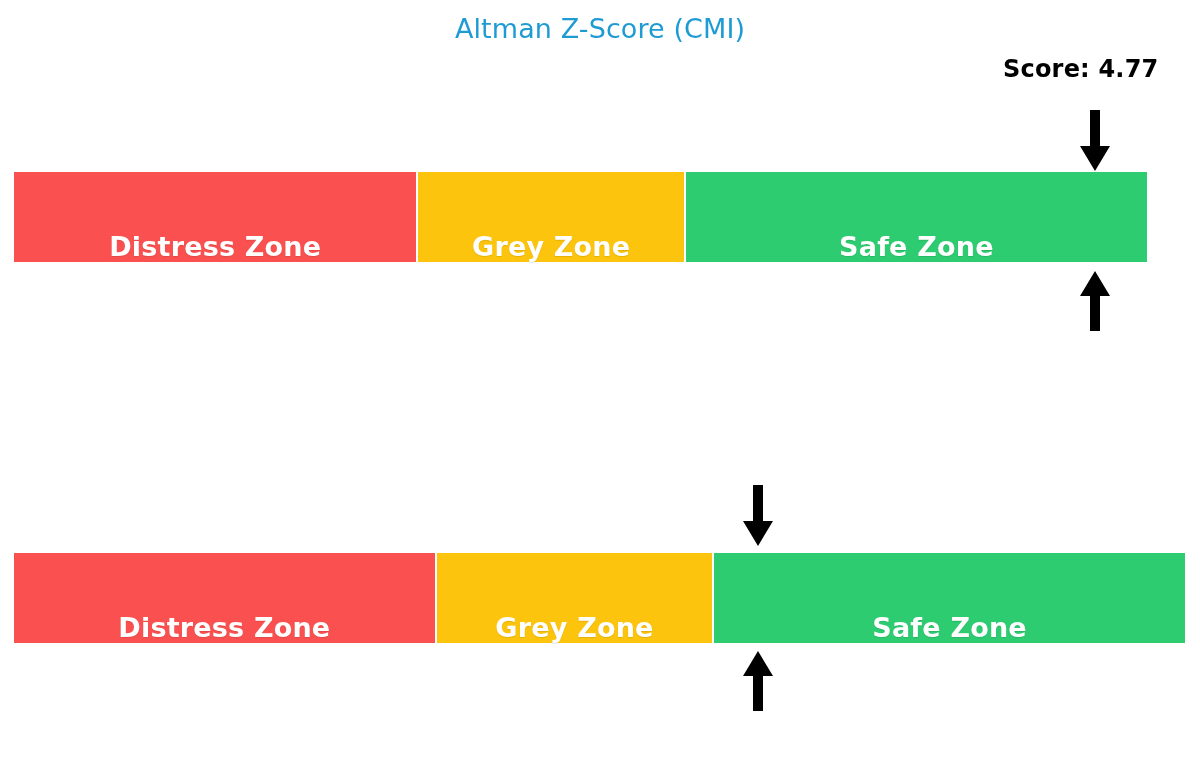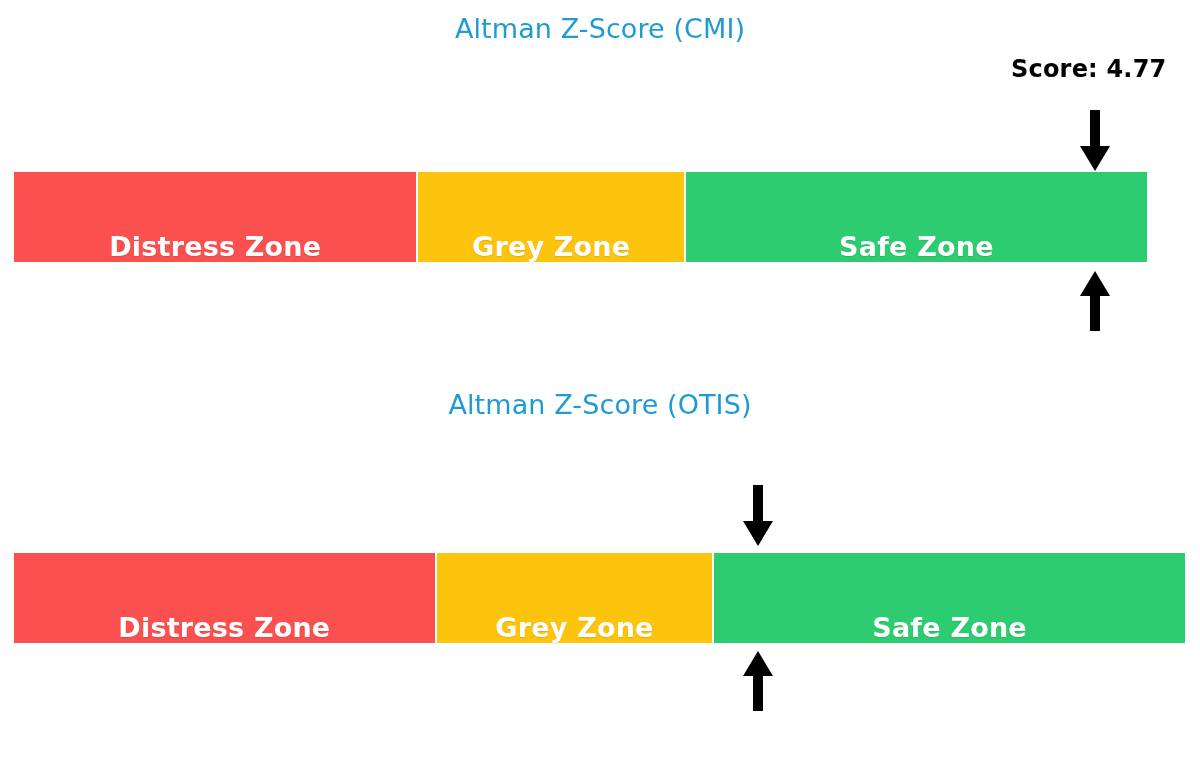--- a/index.html
+++ b/index.html
@@ -76,21 +76,21 @@
   }
   .arrow svg { display: block; }
 </style>
 </head>
 <body>
 
 <div class="panel" style="top:0px;height:360px;">
 
   <div class="chart-title" style="top:13px;">Altman Z-Score (CMI)</div>
 
-  <div class="score-label" style="top:55px; left:1003px;margin-left:8px;">Score: 4.77</div>
+  <div class="score-label" style="top:55px; left:1003px;">Score: 4.77</div>
 
   <div class="arrow" style="top:110px; left:1079px; width:32px; height:62px;">
     <svg width="32" height="62" viewBox="0 0 32 62" xmlns="http://www.w3.org/2000/svg">
       <polygon points="11,0 21,0 21,36 31,36 16,61 1,36 11,36" fill="#000000"></polygon>
     </svg>
   </div>
 
   <div class="zone-bar" style="top:172px; left:14px; width:1133px;">
     <div class="zone-seg" style="width:35.7%; background:#fa5150;">
       <span>Distress Zone</span>
@@ -106,21 +106,20 @@
   <div class="arrow" style="top:270px; left:1079px; width:32px; height:62px;">
     <svg width="32" height="62" viewBox="0 0 32 62" xmlns="http://www.w3.org/2000/svg">
       <polygon points="16,1 31,26 21,26 21,61 11,61 11,26 1,26" fill="#000000"></polygon>
     </svg>
   </div>
 
 </div>
 
 <div class="panel" style="top:380px;height:381px;">
 
-  <div class="chart-title" style="top:9px;">Altman Z-Score (OTIS)</div>
 
 
   <div class="arrow" style="top:105px; left:742px; width:32px; height:62px;">
     <svg width="32" height="62" viewBox="0 0 32 62" xmlns="http://www.w3.org/2000/svg">
       <polygon points="11,0 21,0 21,36 31,36 16,61 1,36 11,36" fill="#000000"></polygon>
     </svg>
   </div>
 
   <div class="zone-bar" style="top:173px; left:14px; width:1171px;">
     <div class="zone-seg" style="width:36.1%; background:#fa5150;">

